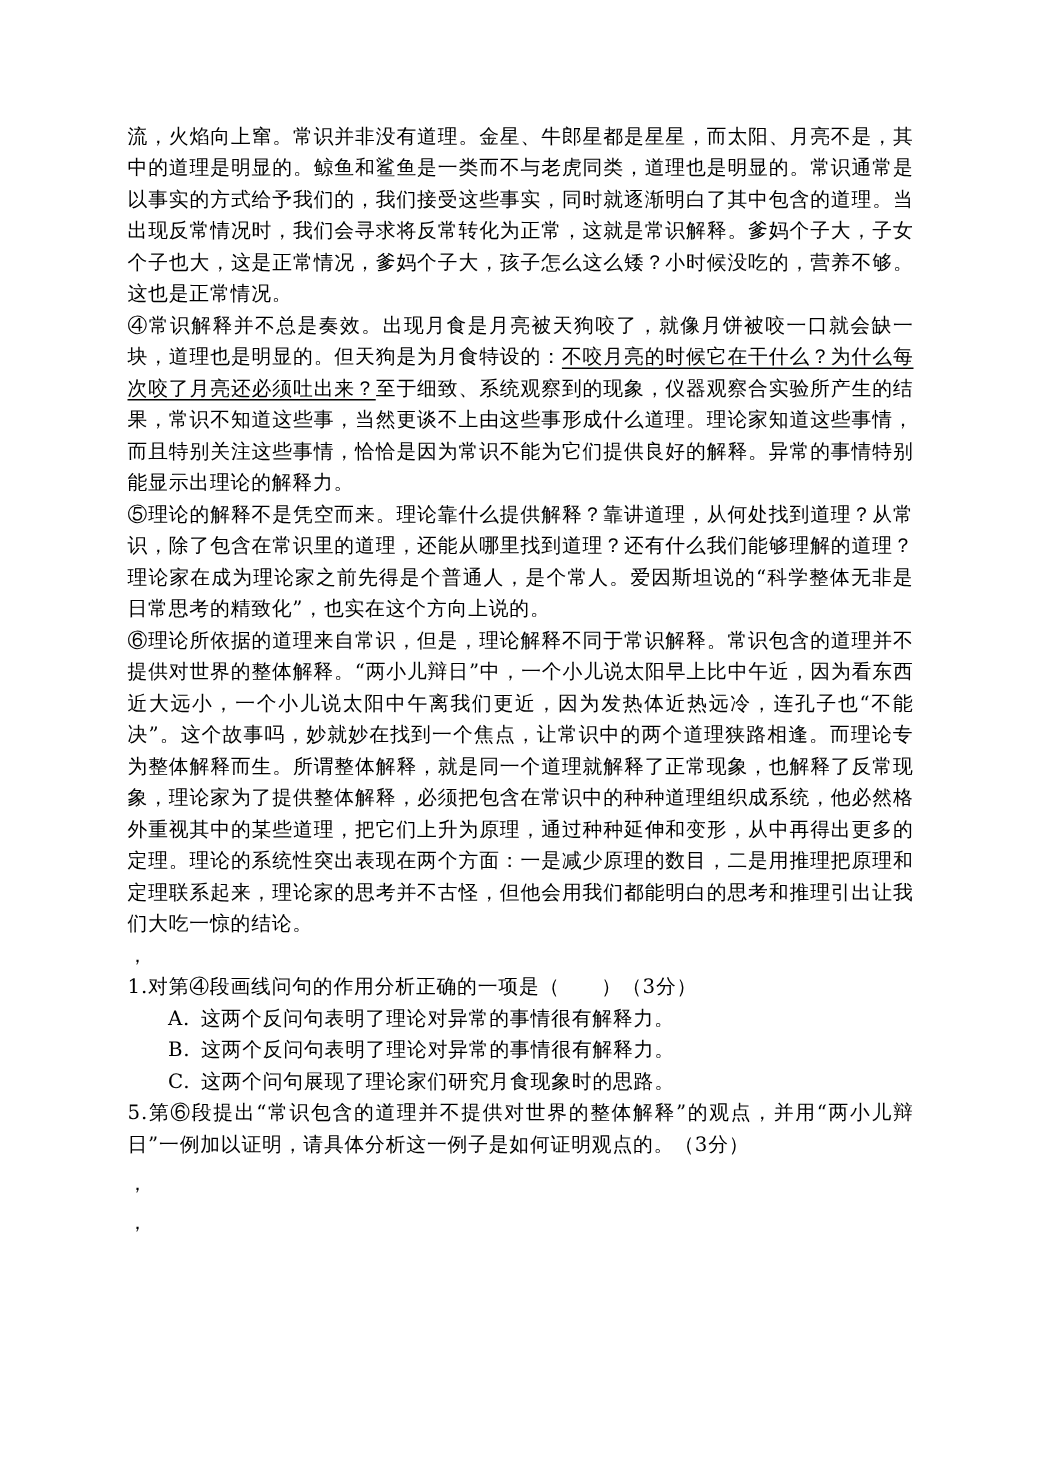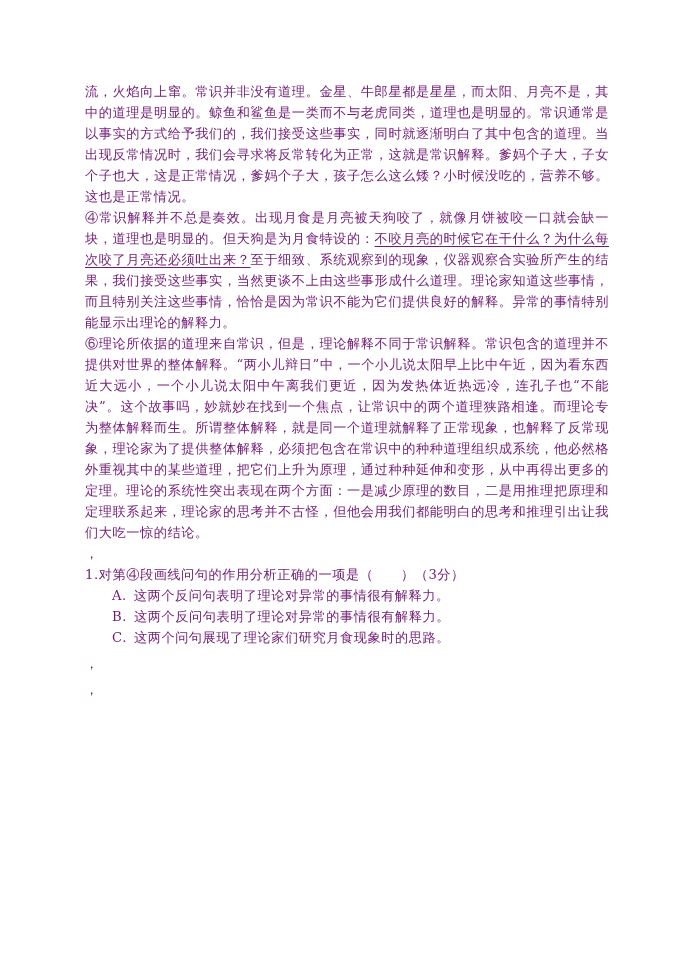--- a/index.html
+++ b/index.html
@@ -2,21 +2,21 @@
 <html><head>
 <meta charset="utf-8">
 <style>
   html, body { margin: 0; padding: 0; background: #ffffff; }
   .page {
     position: relative;
     width: 691px;
     height: 977px;
     background: #ffffff;
     font-family: "DejaVu Serif", "Liberation Serif", serif;
-    color: #701a75;
+    color: #000000;
     overflow: hidden;
   }
   .content {
     position: absolute;
     left: 85px;
     top: 81px;
     width: 524px;
     font-size: 13.2px;
     line-height: 21px;
     letter-spacing: 0.55px;
@@ -33,36 +33,38 @@
   .gap { margin-top: 5px !important; }
 </style>
 </head>
 <body>
 
 <div class="page">
   <div class="content">
 
     <p>流，火焰向上窜。常识并非没有道理。金星、牛郎星都是星星，而太阳、月亮不是，其中的道理是明显的。鲸鱼和鲨鱼是一类而不与老虎同类，道理也是明显的。常识通常是以事实的方式给予我们的，我们接受这些事实，同时就逐渐明白了其中包含的道理。当出现反常情况时，我们会寻求将反常转化为正常，这就是常识解释。爹妈个子大，子女个子也大，这是正常情况，爹妈个子大，孩子怎么这么矮？小时候没吃的，营养不够。这也是正常情况。</p>
 
-    <p><span>④常识解释并不总是奏效。出现月食是月亮被天狗咬了，就像月饼被咬一口就会缺一块，道理也是明显的。但天狗是为月食特设的：</span><span class="u">不咬月亮的时候它在干什么？为什么每次咬了月亮还必须吐出来？</span><span>至于细致、系统观察到的现象，仪器观察合实验所产生的结果，我们接受这些事实，当然更谈不上由这些事形成什么道理。理论家知道这些事情，而且特别关注这些事情，恰恰是因为常识不能为它们提供良好的解释。异常的事情特别能显示出理论的解释力。</span></p>
+    <p><span>④常识解释并不总是奏效。出现月食是月亮被天狗咬了，就像月饼被咬一口就会缺一块，道理也是明显的。但天狗是为月食特设的：</span><span class="u">不咬月亮的时候它在干什么？为什么每次咬了月亮还必须吐出来？</span><span>至于细致、系统观察到的现象，仪器观察合实验所产生的结果，常识不知道这些事，当然更谈不上由这些事形成什么道理。理论家知道这些事情，而且特别关注这些事情，恰恰是因为常识不能为它们提供良好的解释。异常的事情特别能显示出理论的解释力。</span></p>
 
+    <p>⑤理论的解释不是凭空而来。理论靠什么提供解释？靠讲道理，从何处找到道理？从常识，除了包含在常识里的道理，还能从哪里找到道理？还有什么我们能够理解的道理？理论家在成为理论家之前先得是个普通人，是个常人。爱因斯坦说的“科学整体无非是日常思考的精致化”，也实在这个方向上说的。</p>
 
     <p>⑥理论所依据的道理来自常识，但是，理论解释不同于常识解释。常识包含的道理并不提供对世界的整体解释。“两小儿辩日”中，一个小儿说太阳早上比中午近，因为看东西近大远小，一个小儿说太阳中午离我们更近，因为发热体近热远冷，连孔子也“不能决”。这个故事吗，妙就妙在找到一个焦点，让常识中的两个道理狭路相逢。而理论专为整体解释而生。所谓整体解释，就是同一个道理就解释了正常现象，也解释了反常现象，理论家为了提供整体解释，必须把包含在常识中的种种道理组织成系统，他必然格外重视其中的某些道理，把它们上升为原理，通过种种延伸和变形，从中再得出更多的定理。理论的系统性突出表现在两个方面：一是减少原理的数目，二是用推理把原理和定理联系起来，理论家的思考并不古怪，但他会用我们都能明白的思考和推理引出让我们大吃一惊的结论。</p>
 
 
 
     <p class="mark">，</p>
 
     <p class="q">1.对第④段画线问句的作用分析正确的一项是（　　）（3分）</p>
 
     <div class="options">
       <p class="opt"><span class="opt-label">A.</span><span>这两个反问句表明了理论对异常的事情很有解释力。</span></p>
       <p class="opt"><span class="opt-label">B.</span><span>这两个反问句表明了理论对异常的事情很有解释力。</span></p>
       <p class="opt"><span class="opt-label">C.</span><span>这两个问句展现了理论家们研究月食现象时的思路。</span></p>
     </div>
 
+    <p class="q">5.第⑥段提出“常识包含的道理并不提供对世界的整体解释”的观点，并用“两小儿辩日”一例加以证明，请具体分析这一例子是如何证明观点的。（3分）</p>
 
     <p class="mark gap">，</p>
 
     <p class="mark gap">，</p>
 
   </div>
 </div>
 
 </body></html>

